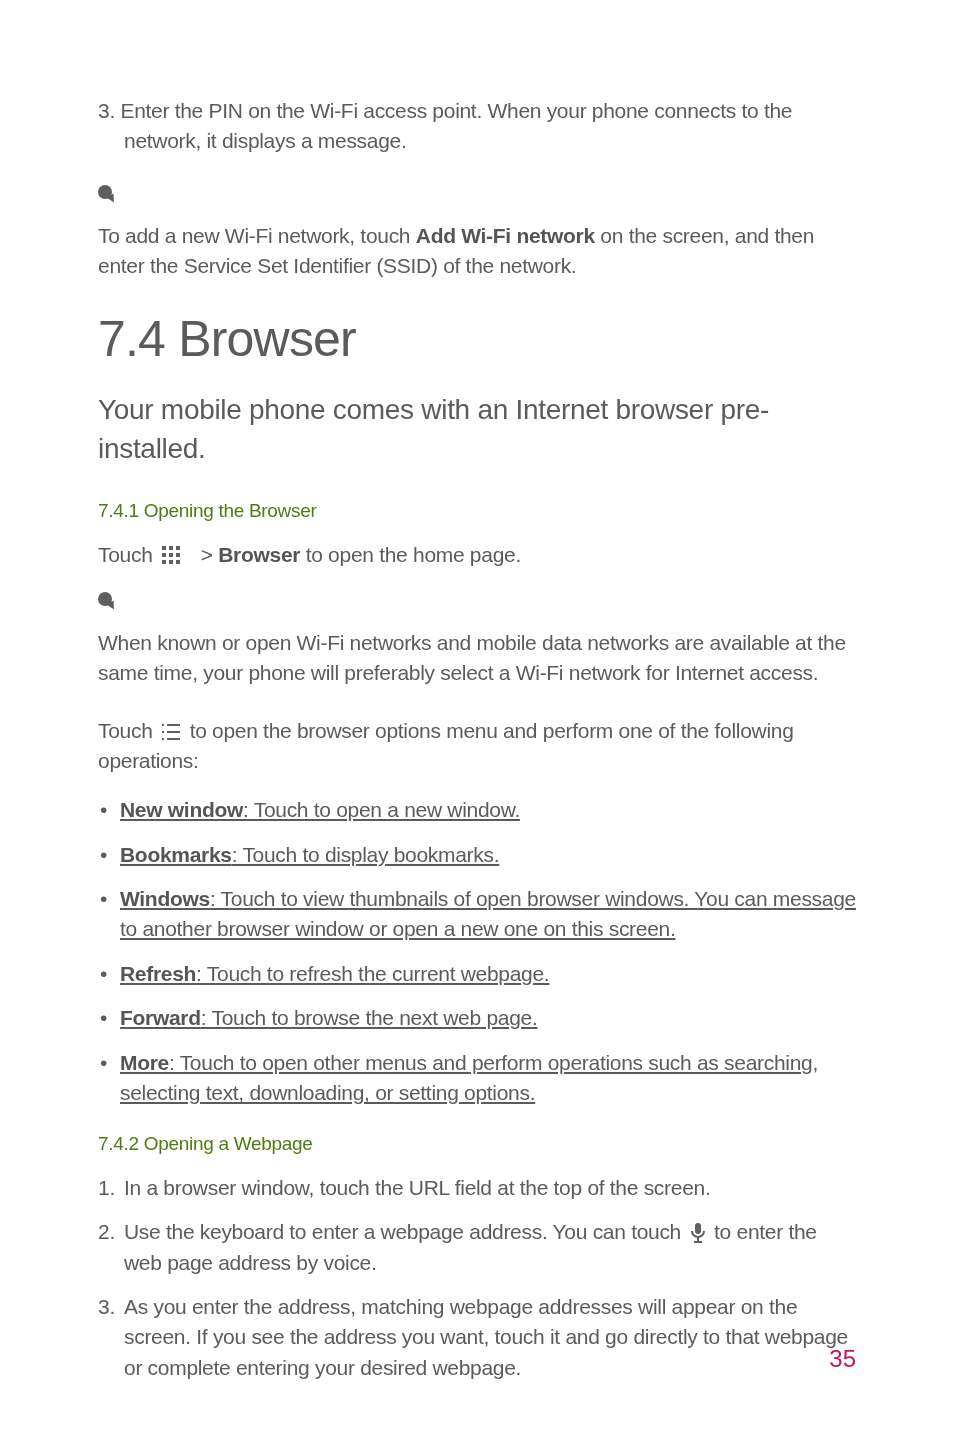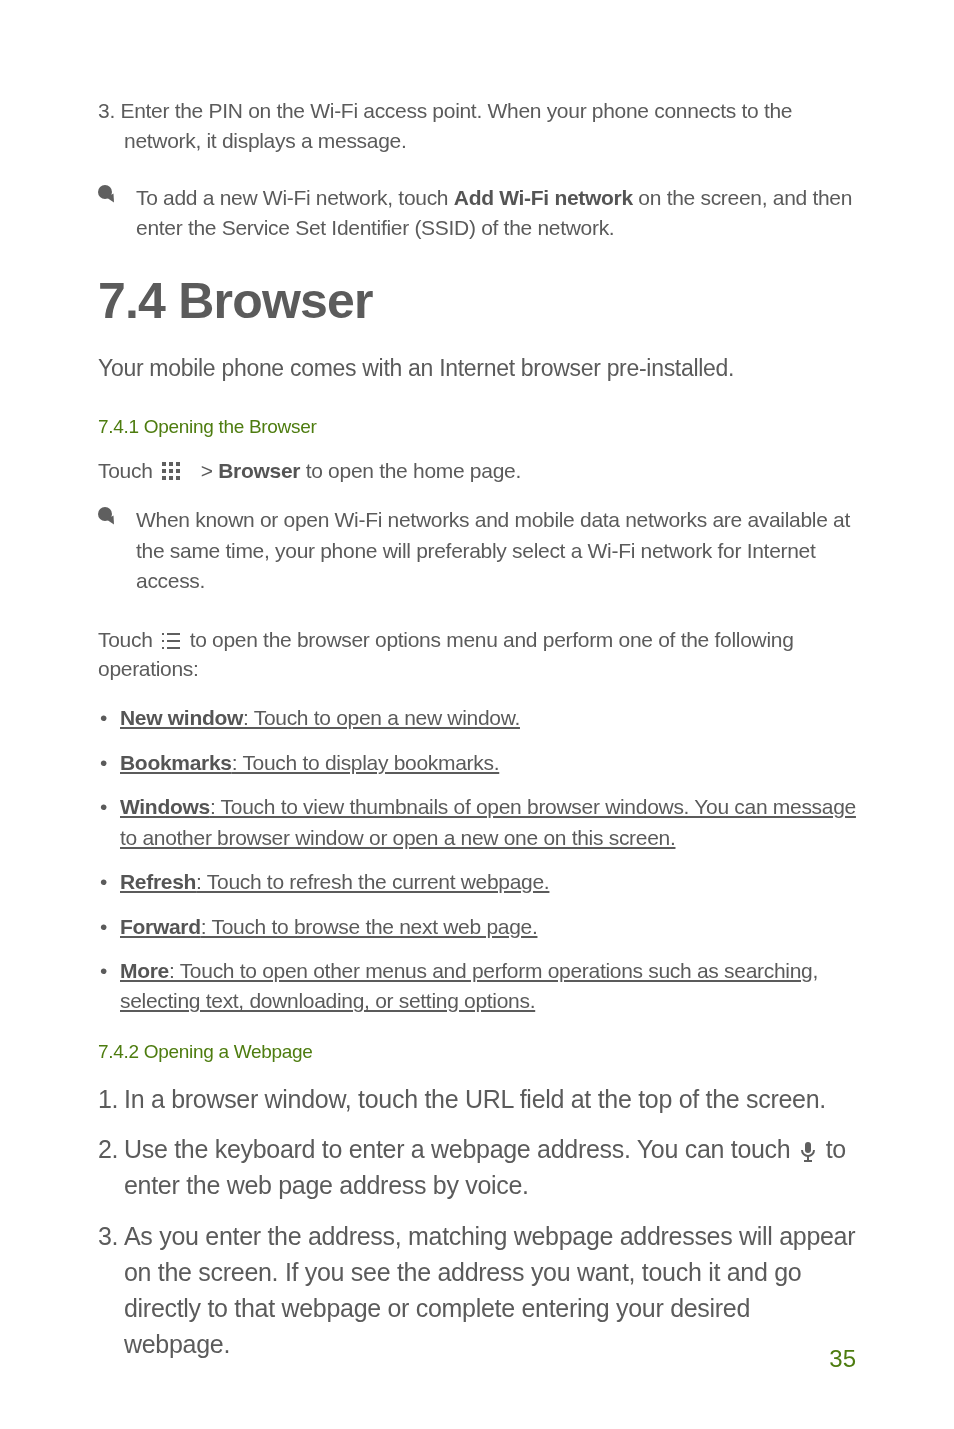--- a/index.html
+++ b/index.html
@@ -2,52 +2,52 @@
 <html><head>
   <meta charset="utf-8">
   <style>
     * { margin:0; padding:0; box-sizing:border-box; }
     html, body { width:954px; height:1429px; background:#fff; }
     body { font-family:Arial, Helvetica, sans-serif; color:#5b5b5b; padding:96px 98px 60px 98px; position:relative; }
     .content { width:100%; }
     .step3 { font-size:21px; line-height:1.45; letter-spacing:-0.3px; margin-bottom:26px; }
     .step3 .indent { padding-left:26px; display:block; }
 
-    .tip-row { display:flex; align-items:flex-start; margin-bottom:28px; }
+    .tip-row { display:flex; align-items:flex-start; margin-bottom:28px;flex-direction:column; }
     .tip-row .icon-col { width:38px; flex:0 0 38px; }
     .tip-row .txt { flex:1; font-size:21px; line-height:1.45; letter-spacing:-0.3px; }
     .tip-icon { width:22px; height:22px; position:relative; display:inline-block; margin-top:2px; }
     .tip-icon .bubble { width:14px; height:14px; border-radius:50%; background:#5f5f5f; position:absolute; top:0; left:0; }
     .tip-icon .tail { width:0; height:0; border-left:4px solid transparent; border-right:4px solid transparent; border-top:8px solid #5f5f5f; position:absolute; top:10px; left:10px; transform:rotate(-30deg); }
 
-    h1.section-title { font-size:50px; font-weight:700; letter-spacing:-0.8px; color:#5b5b5b; margin:18px 0 22px 0; }
+    h1.section-title { font-size:50px; font-weight:400; letter-spacing:-0.8px; color:#5b5b5b; margin:18px 0 22px 0; }
 
-    p.intro { font-size:23px; line-height:1.4; letter-spacing:-0.3px; margin-bottom:32px; }
+    p.intro { font-size:28px; line-height:1.4; letter-spacing:-0.3px; margin-bottom:32px; }
 
     h2.subsection { font-size:19px; font-weight:400; letter-spacing:-0.3px; color:#4d7c0f; margin-bottom:18px; }
 
     .touch-line { font-size:21px; line-height:1.4; letter-spacing:-0.3px; margin-bottom:20px; }
     .touch-line .pre { white-space:pre; }
     .apps-icon { display:inline-block; width:18px; height:18px; vertical-align:-2px; margin:0 4px; }
     .apps-icon svg { display:block; }
     .menu-icon { display:inline-block; width:18px; height:16px; vertical-align:-2px; margin:0 4px; }
     .mic-icon { display:inline-block; width:14px; height:20px; vertical-align:-4px; margin:0 4px; }
 
     .bold { font-weight:700; color:#555; }
 
     ul.bullets { list-style:none; margin:0 0 24px 0;text-decoration:underline; }
     ul.bullets li { font-size:21px; line-height:1.45; letter-spacing:-0.3px; margin-bottom:14px; padding-left:22px; position:relative; }
     ul.bullets li:before { content:"•"; position:absolute; left:2px; top:0; color:#5b5b5b; }
 
     ol.steps { list-style:none; margin:0; counter-reset:stepc; }
-    ol.steps li { font-size:25px; line-height:1.45; letter-spacing:-0.3px; margin-bottom:14px; padding-left:26px; position:relative; counter-increment:stepc; }
+    ol.steps li { font-size:21px; line-height:1.45; letter-spacing:-0.3px; margin-bottom:14px; padding-left:26px; position:relative; counter-increment:stepc; }
     ol.steps li:before { content:counter(stepc) "."; position:absolute; left:0; top:0; }
     ol.steps li .cont { display:block; }
 
-    .page-number { position:absolute; right:98px; bottom:56px; font-size:24px; color:#4d7c0f; }
+    .page-number { position:absolute; right:98px; bottom:56px; font-size:24px; color:#be185d; }
   </style>
 </head>
 <body>
 
 <div class="content">
 
   <div class="step3">
     <span>3. </span><span>Enter the PIN on the Wi-Fi access point. When your phone connects to the</span>
     <span class="indent">network, it displays a message.</span>
   </div>

